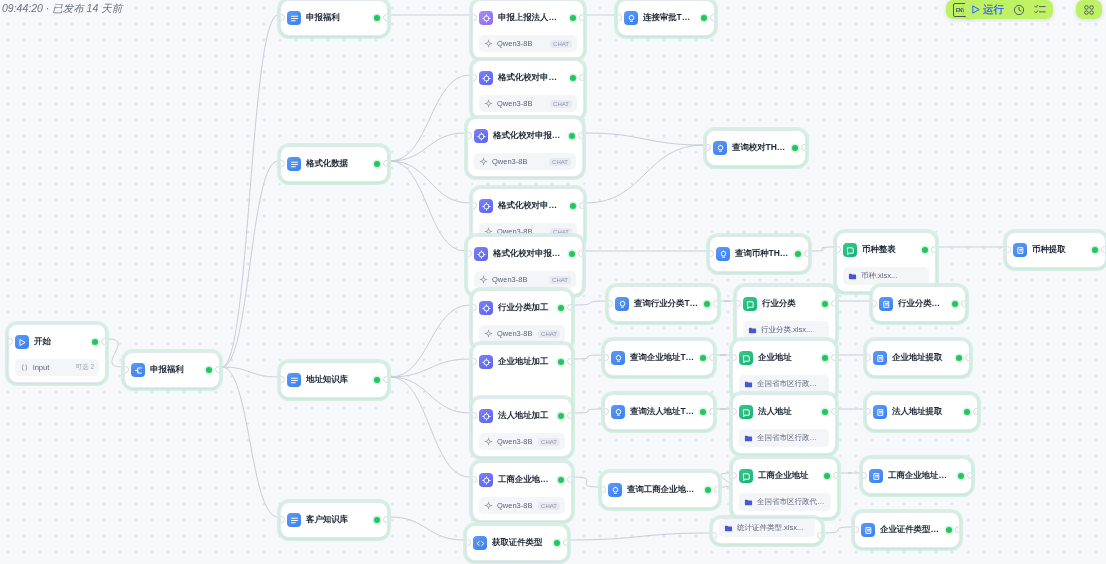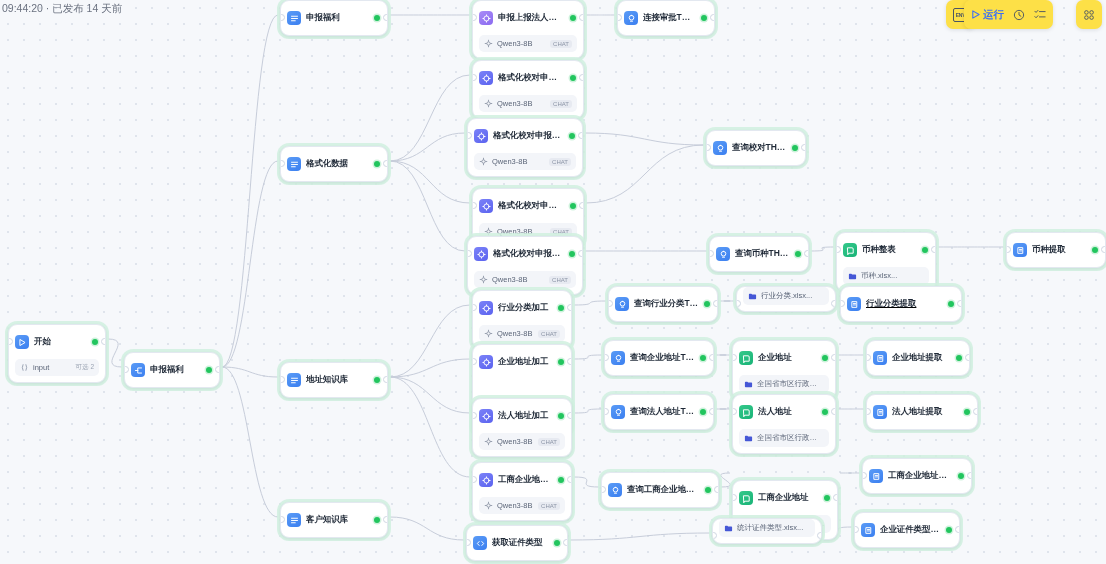--- a/index.html
+++ b/index.html
@@ -17,25 +17,25 @@
     background-size:16px 16px;
   }
   #edges{position:absolute;inset:0;pointer-events:none;}
   
   #topbar{
     position:absolute;top:0;left:0;width:1106px;height:22px;
     pointer-events:none;z-index:40;
   }
   #publish-info{
     position:absolute;left:2px;top:2px;
-    font-size:10.5px;color:#6b7280;white-space:nowrap;
+    font-size:10.5px;color:#6b7280;white-space:nowrap;font-style:italic;
   }
   .tool-group{
-    position:absolute;top:0px;height:29px;
-    background:#fde047;border-radius:7px;
+    position:absolute;top:0px;height:19px;
+    background:#bef264;border-radius:7px;
     box-shadow:0 1px 4px rgba(16,24,40,.12);
     display:flex;align-items:center;gap:6px;
     padding:0 7px;pointer-events:auto;
   }
   #group-env{right:131px;}
   #group-run{right:53px;gap:9px;}
   #group-apps{right:4px;}
   .tool-btn{display:flex;align-items:center;gap:3px;cursor:pointer;color:#4b5563;}
   .run-label{font-size:10.5px;color:#3b6ef6;font-weight:600;}
   .env-box{
@@ -560,20 +560,29 @@
             <svg width="9" height="9" viewBox="0 0 12 12">
               <path d="M1.2 3.2 a1 1 0 0 1 1 -1 H4.4 L5.6 3.4 H9.8 a1 1 0 0 1 1 1 V8.8 a1 1 0 0 1 -1 1 H2.2 a1 1 0 0 1 -1 -1 Z" fill="#4557d6"></path>
             </svg>
           </span>
           <span class="sub-text">币种.xlsx...</span>
         </div>
         <span class="port in"></span>
         <span class="port out"></span>
       </div>
       <div class="node sel" style="left: 736px; top: 286px; width: 100px;">
+        <div class="node-head">
+          <span class="node-ico ic-green">
+            <svg width="9" height="9" viewBox="0 0 12 12">
+              <path d="M2.4 2.4 H8 a1.6 1.6 0 0 1 1.6 1.6 V9.6 H4 a1.6 1.6 0 0 0 -1.6 1.6 Z" fill="none" stroke="#fff" stroke-width="1.3" stroke-linecap="round" stroke-linejoin="round"></path>
+            </svg>
+          </span>
+          <span class="node-title">行业分类</span>
+          <span class="node-dot"></span>
+        </div>
         <div class="node-sub">
           <span class="sub-ico">
             <svg width="9" height="9" viewBox="0 0 12 12">
               <path d="M1.2 3.2 a1 1 0 0 1 1 -1 H4.4 L5.6 3.4 H9.8 a1 1 0 0 1 1 1 V8.8 a1 1 0 0 1 -1 1 H2.2 a1 1 0 0 1 -1 -1 Z" fill="#4557d6"></path>
             </svg>
           </span>
           <span class="sub-text">行业分类.xlsx...</span>
         </div>
         <span class="port in"></span>
         <span class="port out"></span>
@@ -613,21 +622,21 @@
           <span class="sub-ico">
             <svg width="9" height="9" viewBox="0 0 12 12">
               <path d="M1.2 3.2 a1 1 0 0 1 1 -1 H4.4 L5.6 3.4 H9.8 a1 1 0 0 1 1 1 V8.8 a1 1 0 0 1 -1 1 H2.2 a1 1 0 0 1 -1 -1 Z" fill="#4557d6"></path>
             </svg>
           </span>
           <span class="sub-text">全国省市区行政代码.xlsx...</span>
         </div>
         <span class="port in"></span>
         <span class="port out"></span>
       </div>
-      <div class="node sel" style="left: 732px; top: 458px; width: 106px; margin-top: 22px;">
+      <div class="node sel" style="left: 732px; top: 458px; width: 106px;">
         <div class="node-head">
           <span class="node-ico ic-green">
             <svg width="9" height="9" viewBox="0 0 12 12">
               <path d="M2.4 2.4 H8 a1.6 1.6 0 0 1 1.6 1.6 V9.6 H4 a1.6 1.6 0 0 0 -1.6 1.6 Z" fill="none" stroke="#fff" stroke-width="1.3" stroke-linecap="round" stroke-linejoin="round"></path>
             </svg>
           </span>
           <span class="node-title">工商企业地址</span>
           <span class="node-dot"></span>
         </div>
         <div class="node-sub">
@@ -659,21 +668,21 @@
             <svg width="9" height="9" viewBox="0 0 12 12">
               <path d="M3 2.2 H9 V9.8 H3 Z M4.6 4.6 H7.4 M4.6 6.6 H7.4" fill="none" stroke="#fff" stroke-width="1.3" stroke-linecap="round" stroke-linejoin="round"></path>
             </svg>
           </span>
           <span class="node-title">币种提取</span>
           <span class="node-dot"></span>
         </div>
         <span class="port in"></span>
         <span class="port out"></span>
       </div>
-      <div class="node sel" style="left: 840px; top: 286px; width: 122px; text-decoration: underline;">
+      <div class="node sel" style="left: 872px; top: 286px; width: 94px;">
         <div class="node-head">
           <span class="node-ico ic-blue">
             <svg width="9" height="9" viewBox="0 0 12 12">
               <path d="M3 2.2 H9 V9.8 H3 Z M4.6 4.6 H7.4 M4.6 6.6 H7.4" fill="none" stroke="#fff" stroke-width="1.3" stroke-linecap="round" stroke-linejoin="round"></path>
             </svg>
           </span>
           <span class="node-title">行业分类提取</span>
           <span class="node-dot"></span>
         </div>
         <span class="port in"></span>

